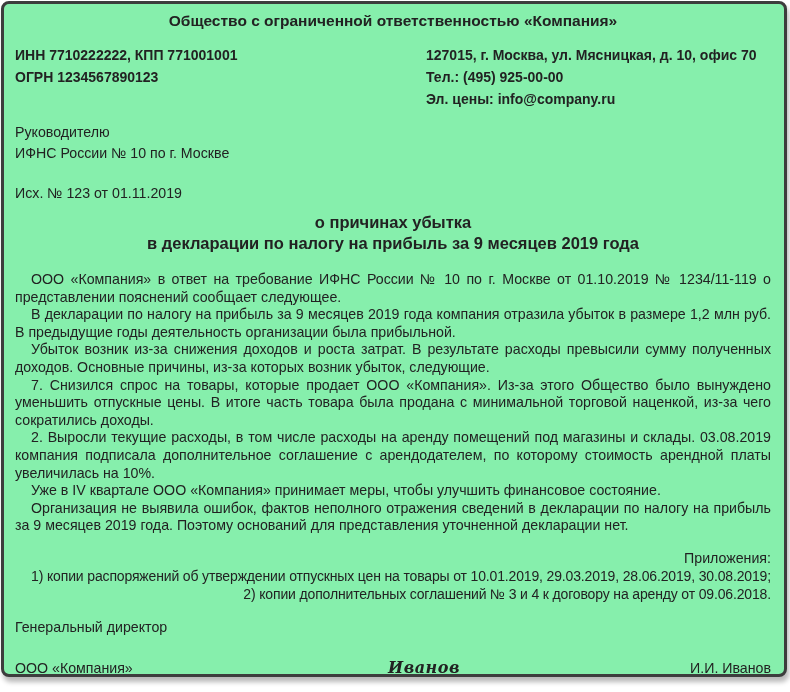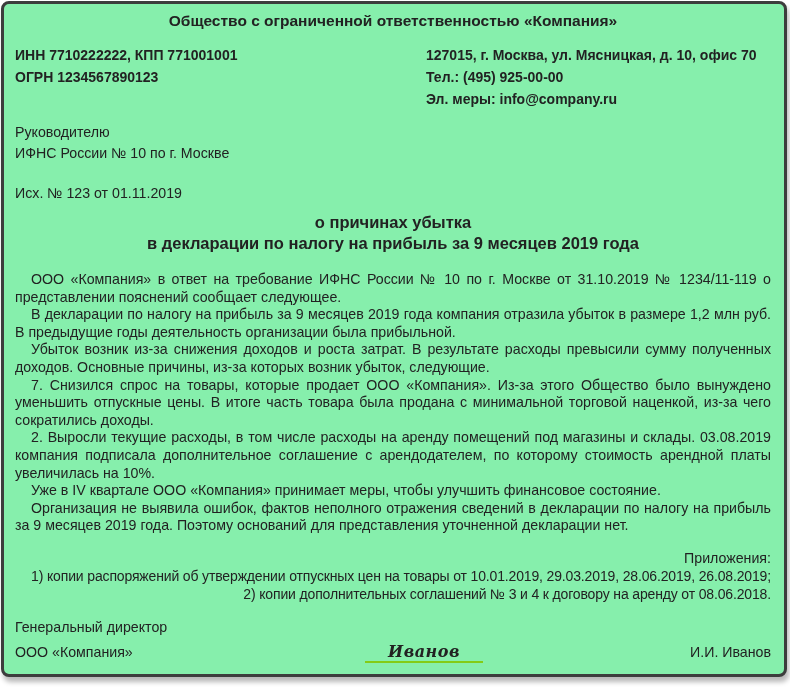--- a/index.html
+++ b/index.html
@@ -78,21 +78,21 @@
   }
   .attachments .heading{ text-indent:16px; letter-spacing:0; font-size:14.2px; }
   .footer{
     margin-top:14px;
     font-size:14.2px;
     line-height:21px;
   }
   .footer-row{
     display:flex;
     align-items:flex-end;
-    margin-top:4px;
+    margin-top:20px;
     justify-content:space-between;
   }
   .footer-company{ flex:0 0 350px; }
   .signature{
     flex:0 0 118px;
     text-align:center;
     border-bottom:2px solid #84cc16;
     font-family:"DejaVu Serif","Liberation Serif",serif;
     font-style:italic;
     font-weight:bold;
@@ -110,50 +110,50 @@
   <div class="company-name">Общество с ограниченной ответственностью «Компания»</div>
 
   <div class="req-row">
     <div class="req-left">
       <div>ИНН 7710222222, КПП 771001001</div>
       <div>ОГРН 1234567890123</div>
     </div>
     <div class="req-right">
       <div>127015, г. Москва, ул. Мясницкая, д. 10, офис 70</div>
       <div>Тел.: (495) 925-00-00</div>
-      <div>Эл. меры: info@company.ru</div>
+      <div>Эл. цены: info@company.ru</div>
     </div>
   </div>
 
   <div class="recipient">
     <div>Руководителю</div>
     <div>ИФНС России № 10 по г. Москве</div>
   </div>
 
   <div class="outgoing">Исх. № 123 от 01.11.2019</div>
 
   <div class="title">
     <div>о причинах убытка</div>
     <div>в декларации по налогу на прибыль за 9 месяцев 2019 года</div>
   </div>
 
   <div class="body">
-    <p>ООО «Компания» в ответ на требование ИФНС России № 10 по г. Москве от 31.10.2019 № 1234/11-119 о представ­лении пояснений сообщает следующее.</p>
+    <p>ООО «Компания» в ответ на требование ИФНС России № 10 по г. Москве от 01.10.2019 № 1234/11-119 о представ­лении пояснений сообщает следующее.</p>
     <p>В декларации по налогу на прибыль за 9 месяцев 2019 года компания отразила убыток в размере 1,2 млн руб. В пре­дыдущие годы деятельность организации была прибыльной.</p>
     <p>Убыток возник из-за снижения доходов и роста затрат. В результате расходы превысили сумму полученных доходов. Основные причины, из-за которых возник убыток, следующие.</p>
     <p>7. Снизился спрос на товары, которые продает ООО «Компания». Из-за этого Общество было вынуждено уменьшить отпускные цены. В итоге часть товара была продана с минимальной торговой наценкой, из-за чего сократились доходы.</p>
     <p>2. Выросли текущие расходы, в том числе расходы на аренду помещений под магазины и склады. 03.08.2019 ком­пания подписала дополнительное соглашение с арендодателем, по которому стоимость арендной платы увеличилась на 10%.</p>
     <p>Уже в IV квартале ООО «Компания» принимает меры, чтобы улучшить финансовое состояние.</p>
     <p>Организация не выявила ошибок, фактов неполного отражения сведений в декларации по налогу на прибыль за 9 месяцев 2019 года. Поэтому оснований для представления уточненной декларации нет.</p>
   </div>
 
   <div class="attachments">
     <p class="heading">Приложения:</p>
-    <p>1) копии распоряжений об утверждении отпускных цен на товары от 10.01.2019, 29.03.2019, 28.06.2019, 26.08.2019;</p>
-    <p>2) копии дополнительных соглашений № 3 и 4 к договору на аренду от 08.06.2018.</p>
+    <p>1) копии распоряжений об утверждении отпускных цен на товары от 10.01.2019, 29.03.2019, 28.06.2019, 30.08.2019;</p>
+    <p>2) копии дополнительных соглашений № 3 и 4 к договору на аренду от 09.06.2018.</p>
   </div>
 
   <div class="footer">
     <div>Генеральный директор</div>
     <div class="footer-row">
       <div class="footer-company">ООО «Компания»</div>
       <div class="signature">Иванов</div>
       <div class="footer-name">И.И. Иванов</div>
     </div>
   </div>

